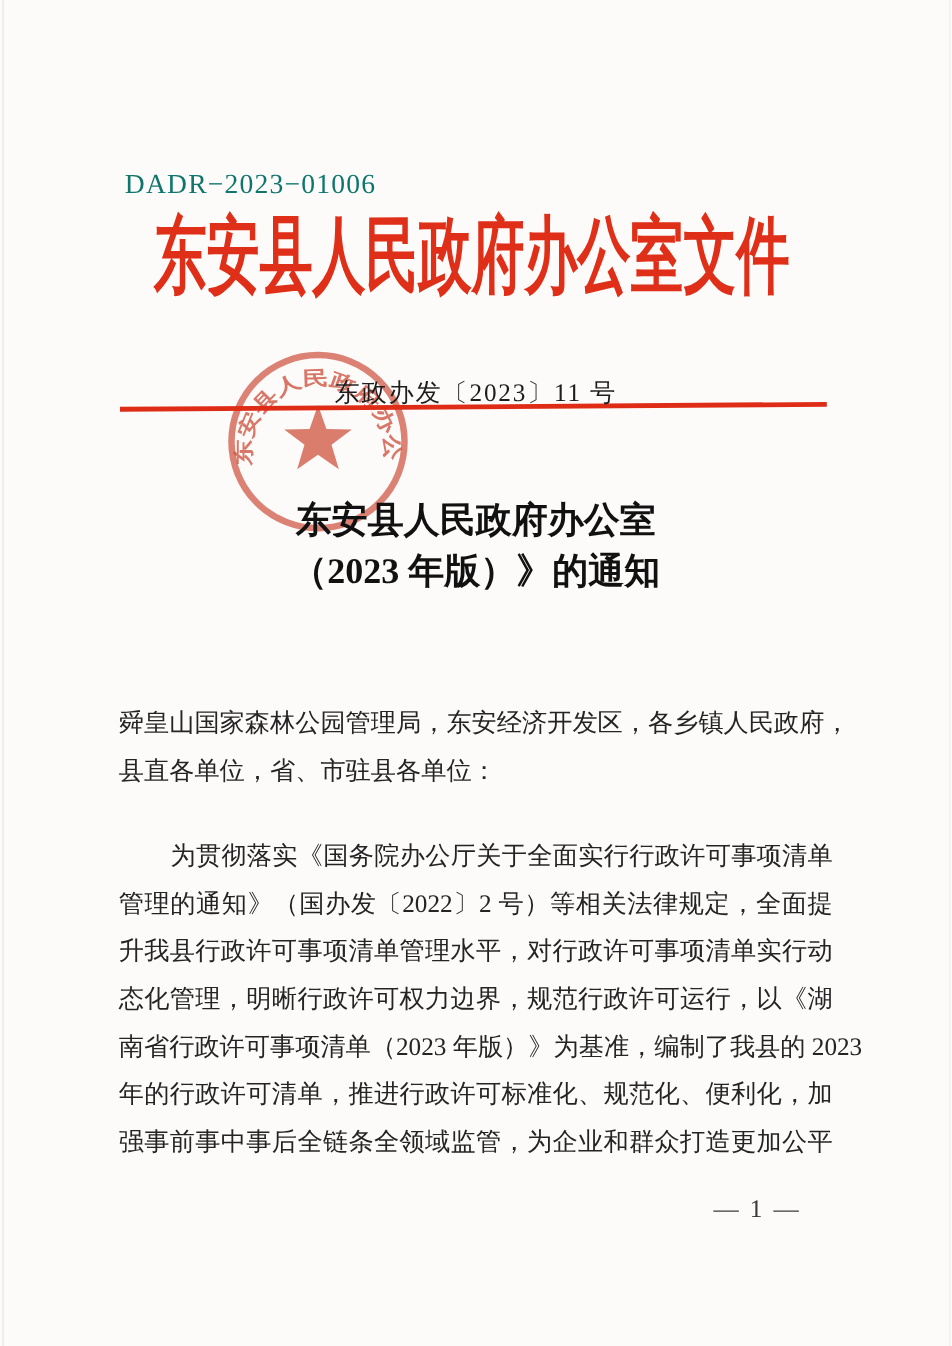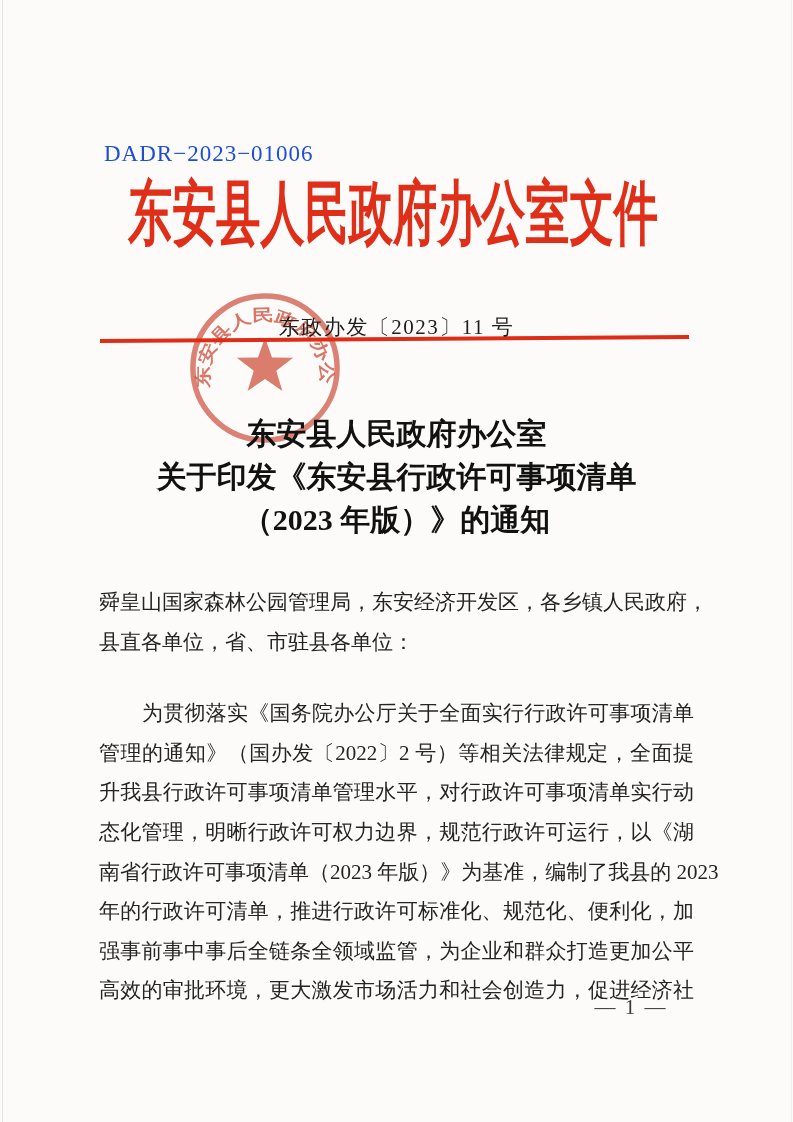--- a/index.html
+++ b/index.html
@@ -9,21 +9,21 @@
     position:relative;
     overflow:hidden;
     font-family:"Liberation Serif","DejaVu Serif",serif;
     color:#222;
   }
   .page-edge-left{position:absolute;left:2px;top:0;width:1px;height:1122px;background:#d9d9d9;opacity:.7;}
   .page-edge-right{position:absolute;right:1px;top:0;width:1px;height:1122px;background:#e3e3e3;opacity:.5;}
 
   .doc-code{
     position:absolute;left:104px;top:141px;
-    font-size:23px;letter-spacing:1px;color:#1d4ed8;
+    font-size:23px;letter-spacing:1px;color:#0f766e;
     white-space:nowrap;
   }
   .red-head{
     position:absolute;left:0;top:167px;width:786px;
     text-align:center;
   }
   .red-head span{
     display:inline-block;
     font-size:46px;font-weight:900;
     color:#df2f18;
@@ -105,30 +105,28 @@
     <textPath href="#sealArc" startOffset="0" textLength="218" lengthAdjust="spacingAndGlyphs">东安县人民政府办公室</textPath>
   </text>
 </svg>
 
 <div class="doc-number">东政办发〔2023〕11 号</div>
 
 <div class="red-rule"></div>
 
 <div class="heading">
   <div>东安县人民政府办公室</div>
-  <div>关于印发《东安县行政许可事项清单</div>
   <div>（2023 年版）》的通知</div>
 </div>
 
 <div class="body-text">
   <div class="line">舜皇山国家森林公园管理局，东安经济开发区，各乡镇人民政府，</div>
   <div class="line short">县直各单位，省、市驻县各单位：</div>
   <div class="line indent">为贯彻落实《国务院办公厅关于全面实行行政许可事项清单</div>
   <div class="line">管理的通知》（国办发〔2022〕2 号）等相关法律规定，全面提</div>
   <div class="line">升我县行政许可事项清单管理水平，对行政许可事项清单实行动</div>
   <div class="line">态化管理，明晰行政许可权力边界，规范行政许可运行，以《湖</div>
   <div class="line">南省行政许可事项清单（2023 年版）》为基准，编制了我县的 2023</div>
   <div class="line">年的行政许可清单，推进行政许可标准化、规范化、便利化，加</div>
   <div class="line">强事前事中事后全链条全领域监管，为企业和群众打造更加公平</div>
-  <div class="line">高效的审批环境，更大激发市场活力和社会创造力，促进经济社</div>
 </div>
 
 <div class="page-number">— 1 —</div>
 
 </body></html>

